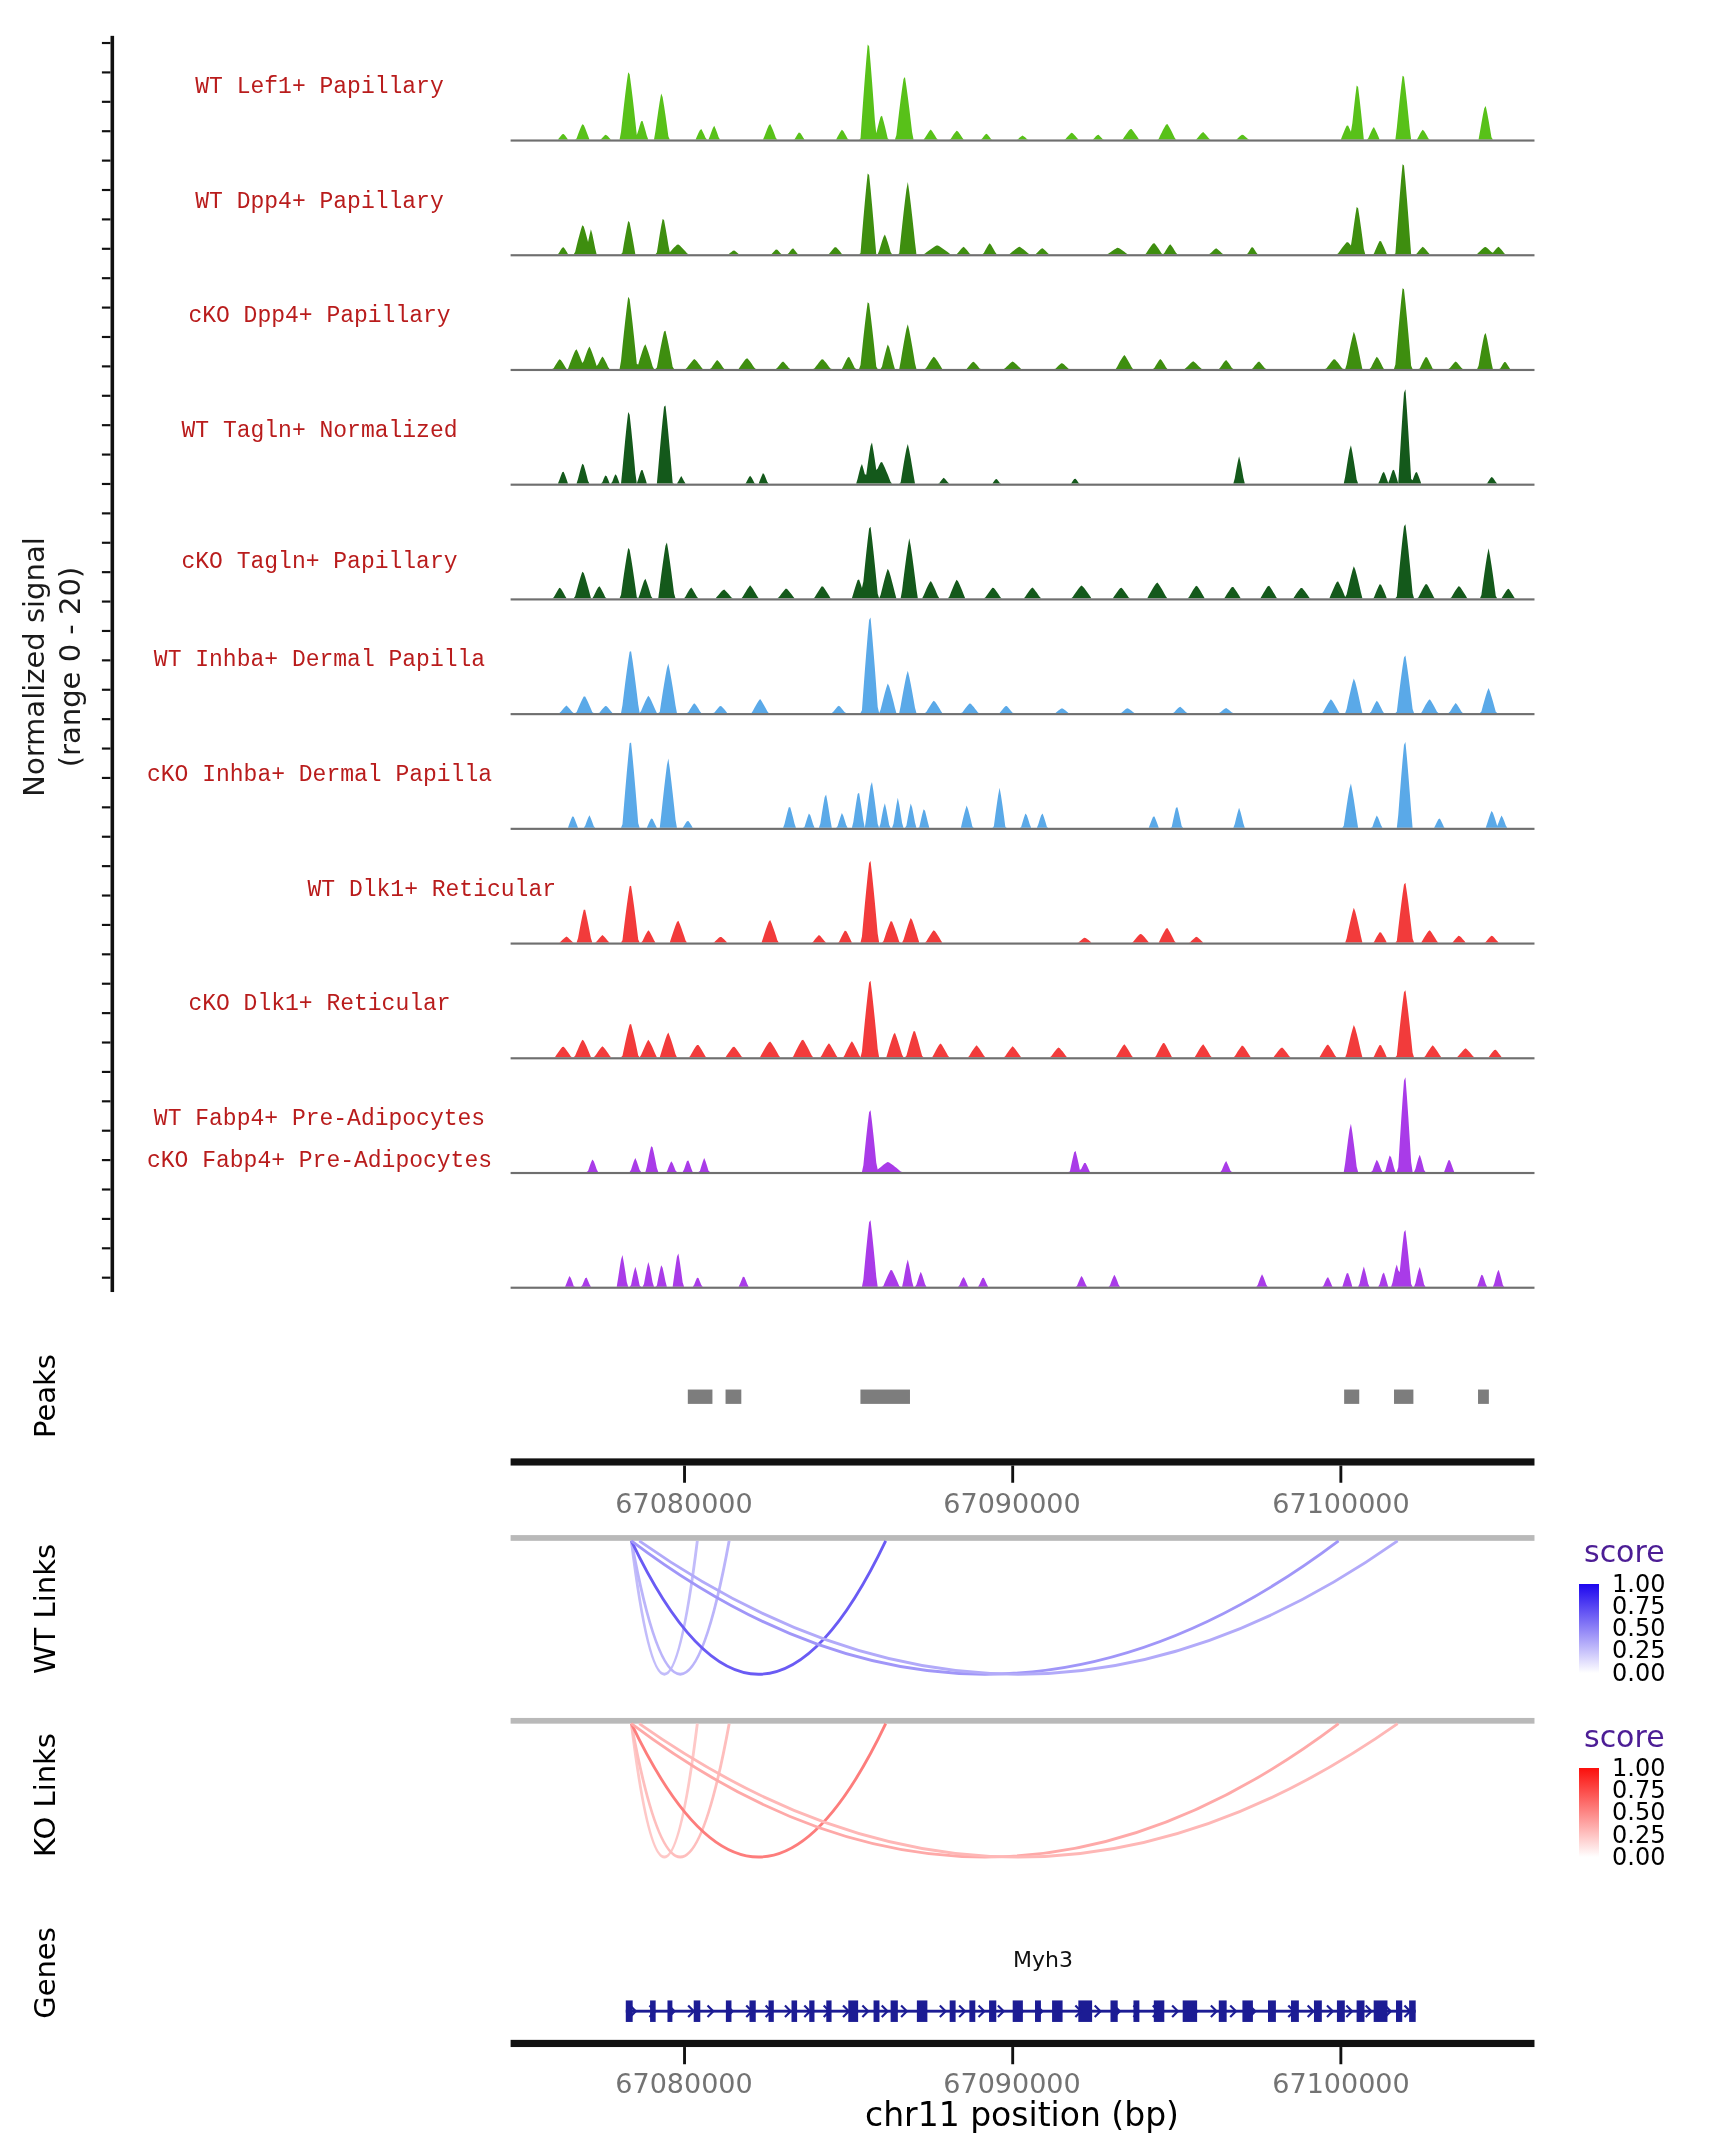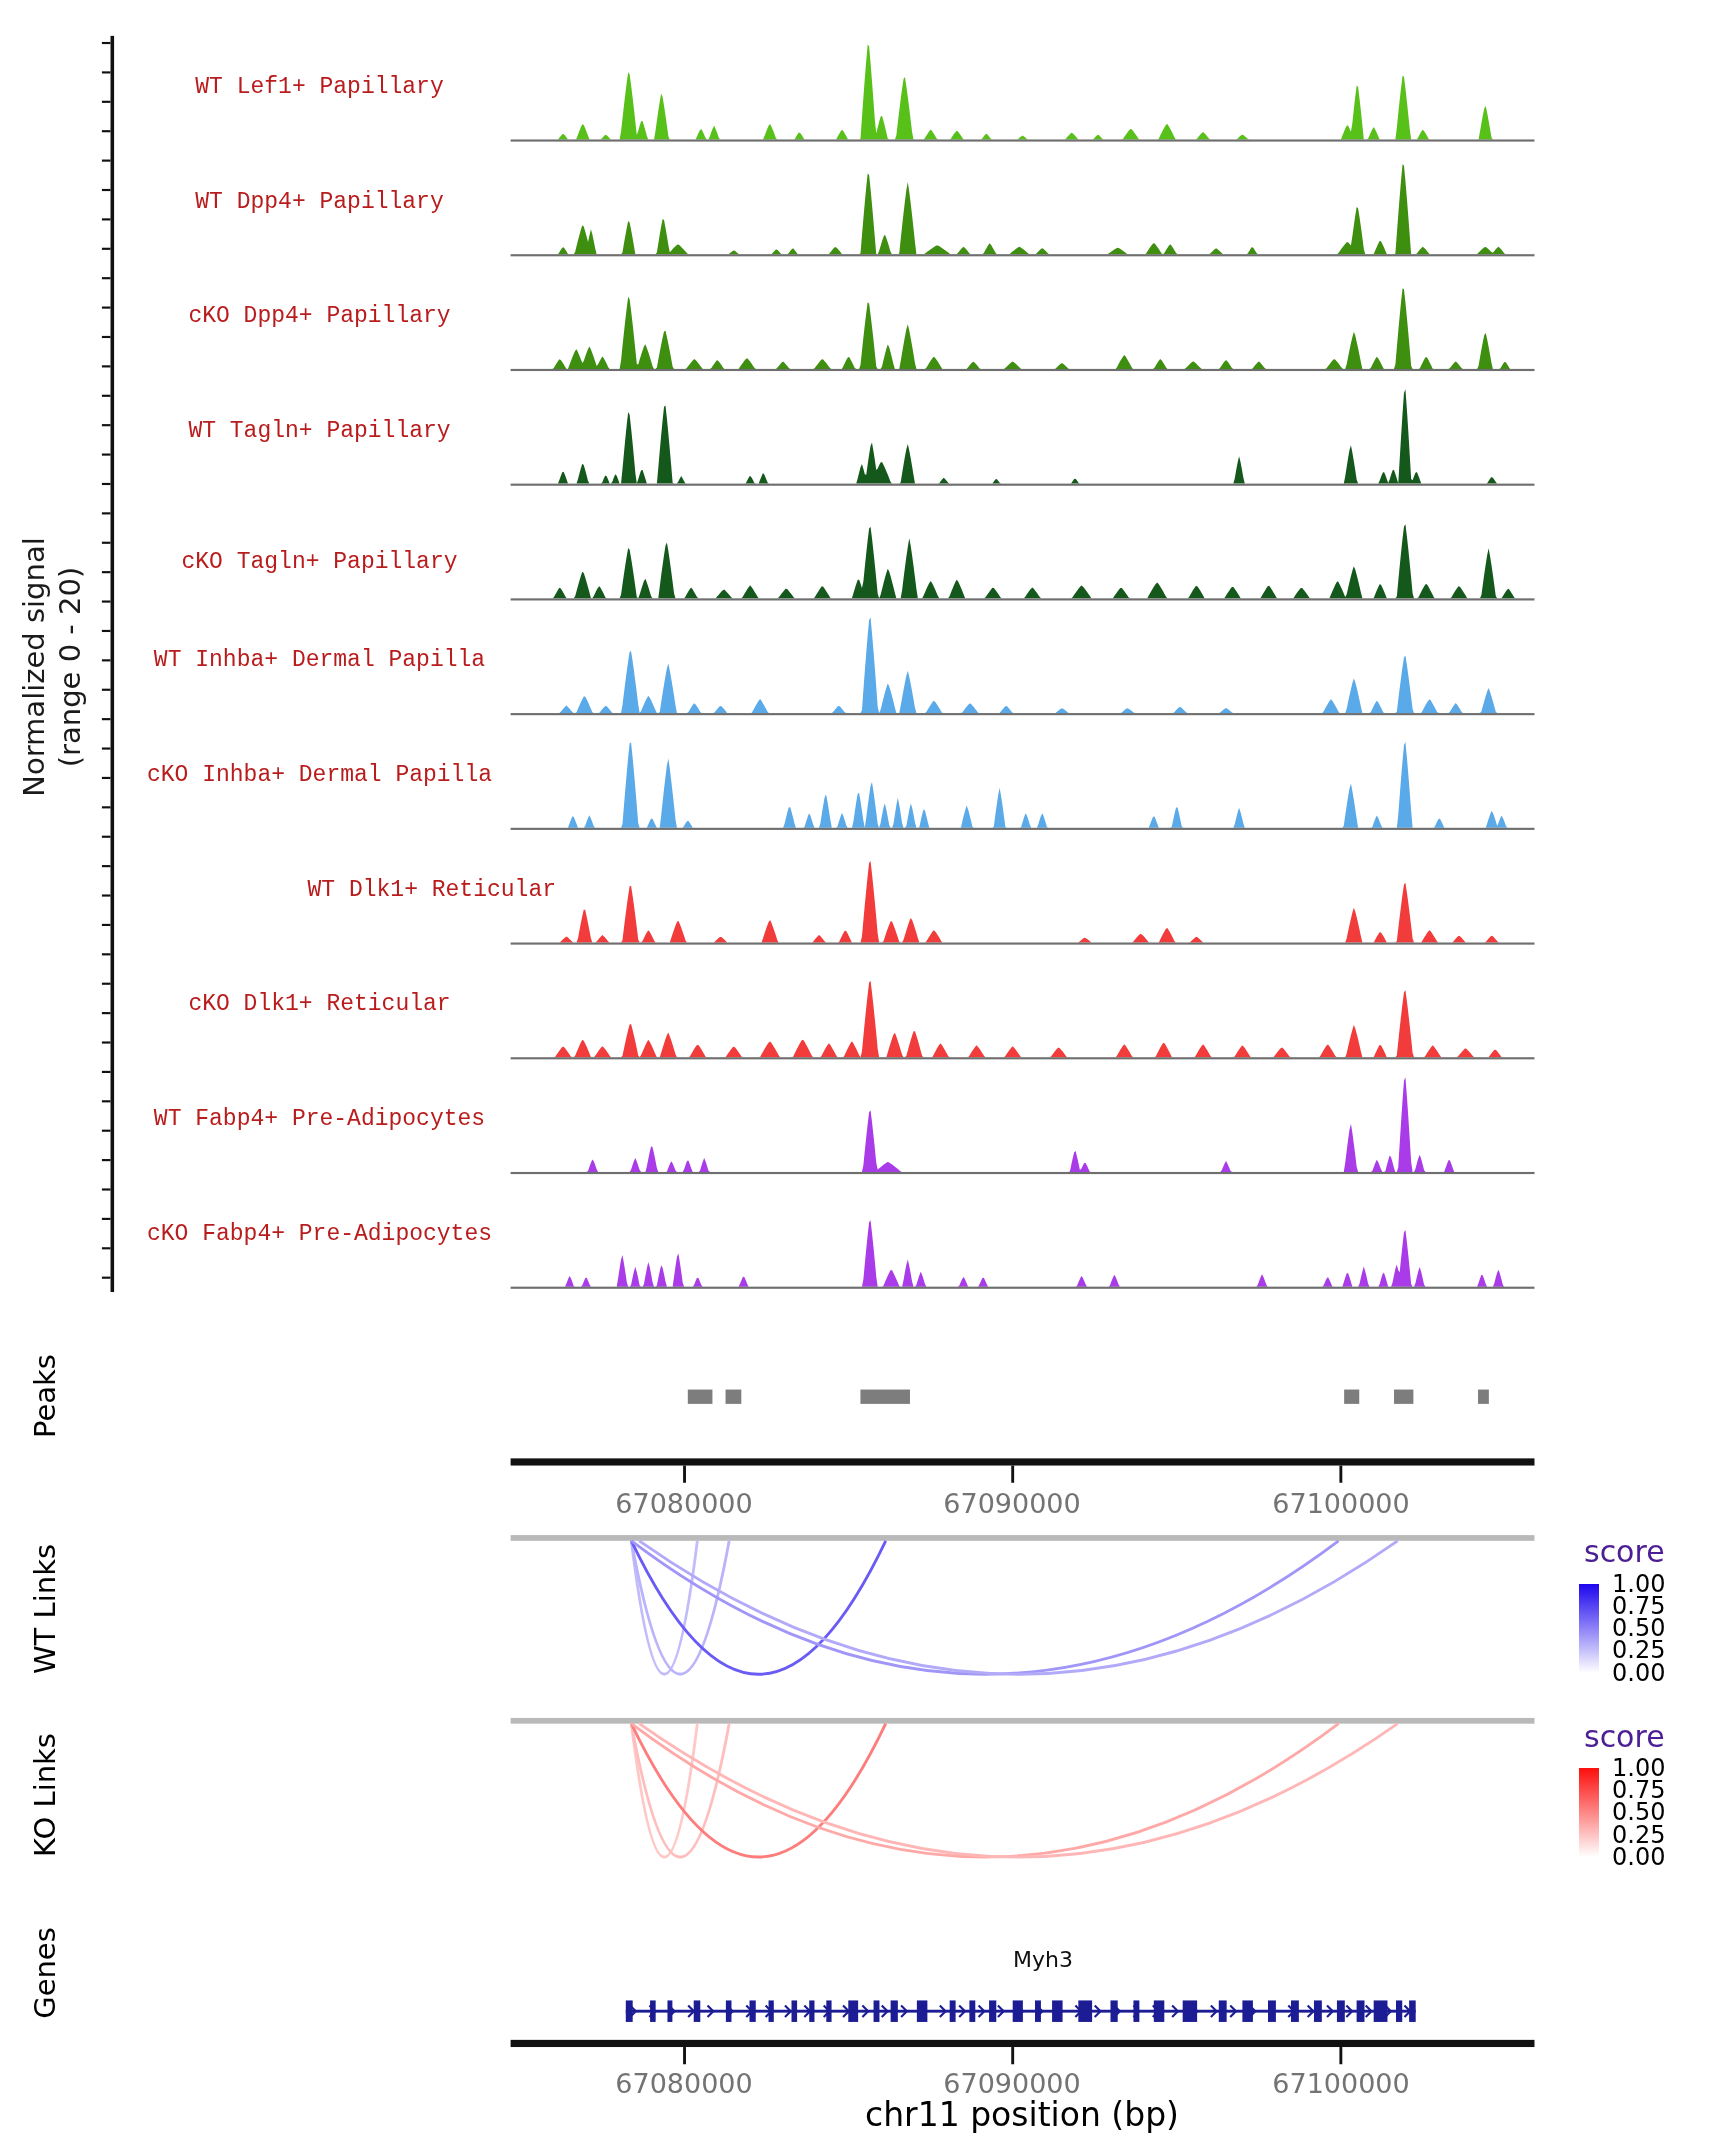--- a/index.html
+++ b/index.html
@@ -214,28 +214,28 @@
   <div class="leg-title" style="left:1584px;top:1534px;">score</div>
   <div id="wt-leg-bar" class="abs" style="left: 1579px; top: 1584px; width: 20px; height: 89px; background: linear-gradient(rgb(29, 6, 238), rgb(255, 255, 255));"></div>
   <div class="leg-title" style="left:1584px;top:1719px;">score</div>
   <div id="ko-leg-bar" class="abs" style="left: 1579px; top: 1768px; width: 20px; height: 89px; background: linear-gradient(rgb(251, 15, 12), rgb(255, 255, 255));"></div>
 
   <div class="gene-lab" style="left:1028px;top:1947px;">Myh3</div>
   <div class="xlab" style="left:1022px;top:2095px;">chr11 position (bp)</div>
 <div class="track-lab" style="top: 74px;">WT Lef1+ Papillary</div>
     <div class="track-lab" style="top: 189px;">WT Dpp4+ Papillary</div>
     <div class="track-lab" style="top: 303px;">cKO Dpp4+ Papillary</div>
-    <div class="track-lab" style="top: 418px;">WT Tagln+ Papillary</div>
+    <div class="track-lab" style="top: 418px;">WT Tagln+ Normalized</div>
     <div class="track-lab" style="top: 533px; margin-top: 16px;">cKO Tagln+ Papillary</div>
     <div class="track-lab" style="top: 647px;">WT Inhba+ Dermal Papilla</div>
     <div class="track-lab" style="top: 762px;">cKO Inhba+ Dermal Papilla</div>
     <div class="track-lab" style="top: 877px; text-align: right;">WT Dlk1+ Reticular</div>
     <div class="track-lab" style="top: 991px;">cKO Dlk1+ Reticular</div>
     <div class="track-lab" style="top: 1106px;">WT Fabp4+ Pre-Adipocytes</div>
-    <div class="track-lab" style="top: 1221px;">cKO Fabp4+ Pre-Adipocytes</div>
+    <div class="track-lab" style="top: 1148px;">cKO Fabp4+ Pre-Adipocytes</div>
     <div class="tick-lab" style="left: 684px; top: 1488px;">67080000</div>
     <div class="tick-lab" style="left: 1012px; top: 1488px;">67090000</div>
     <div class="tick-lab" style="left: 1341px; top: 1488px;">67100000</div>
     <div class="tick-lab" style="left: 684px; top: 2068px;">67080000</div>
     <div class="tick-lab" style="left: 1012px; top: 2068px;">67090000</div>
     <div class="tick-lab" style="left: 1341px; top: 2068px;">67100000</div>
     <div class="leg-num" style="left: 1612px; top: 1584px;">1.00</div>
     <div class="leg-num" style="left: 1612px; top: 1606px;">0.75</div>
     <div class="leg-num" style="left: 1612px; top: 1628px;">0.50</div>
     <div class="leg-num" style="left: 1612px; top: 1650px;">0.25</div>

